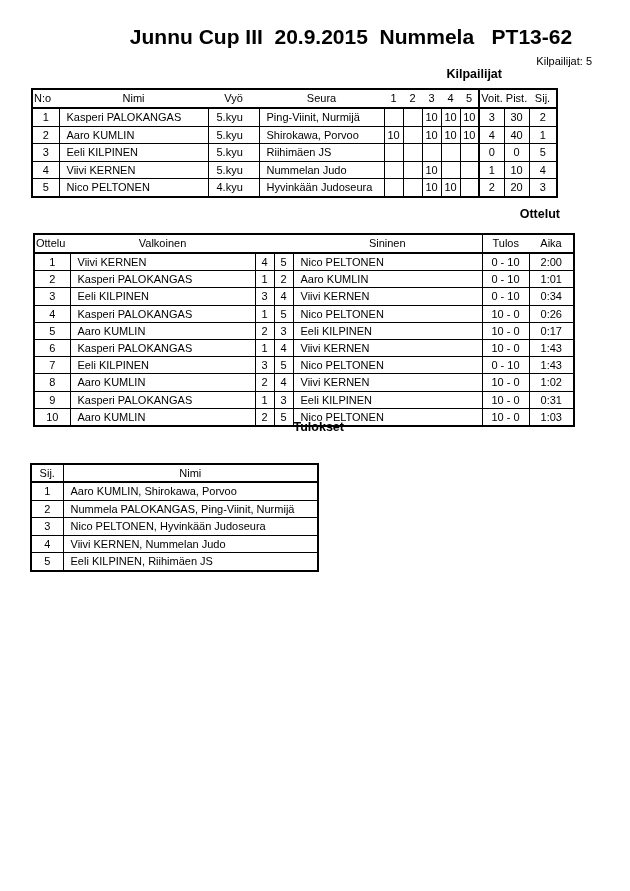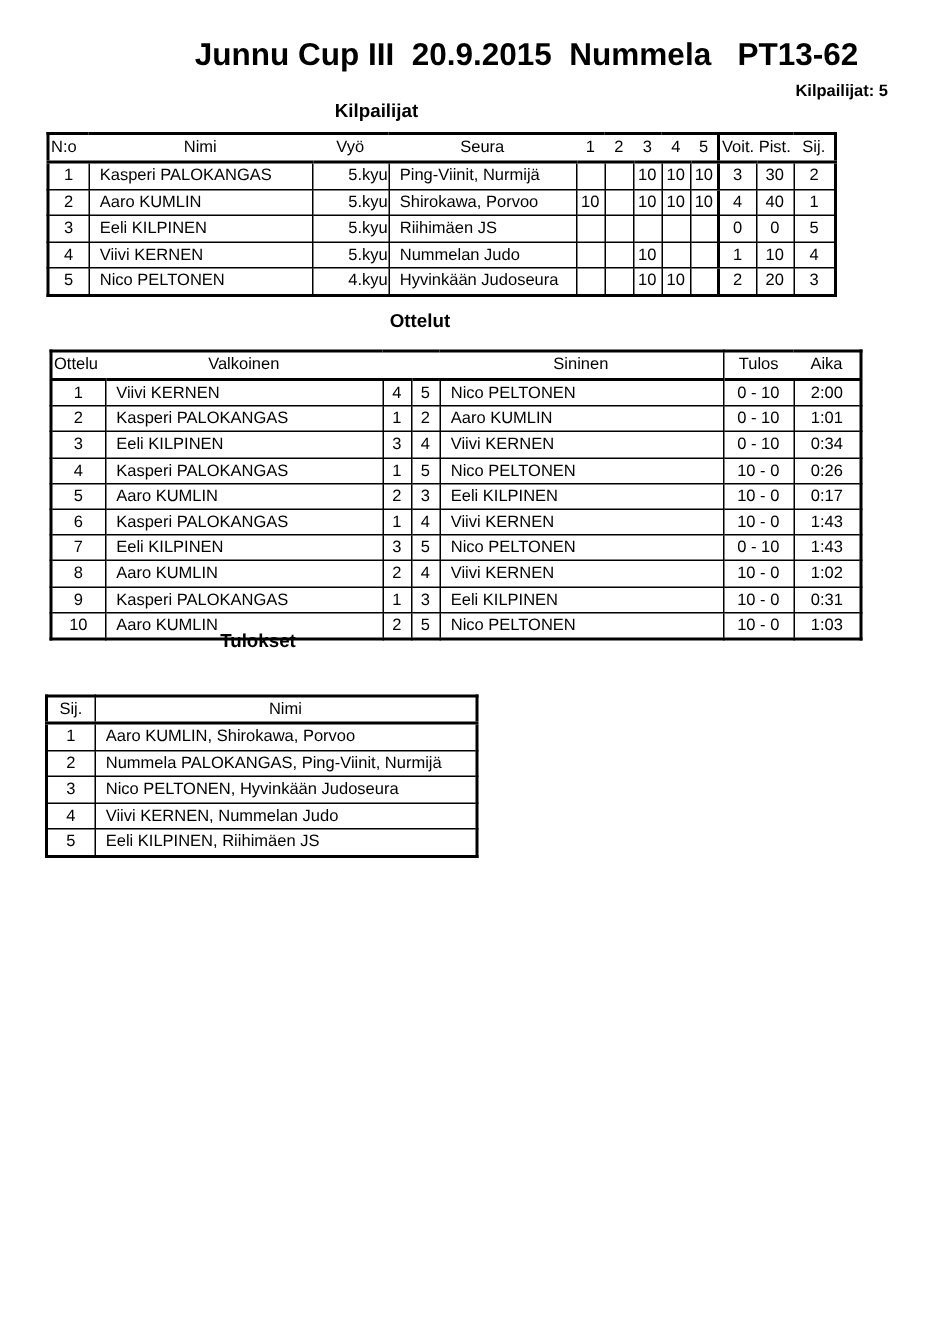--- a/index.html
+++ b/index.html
@@ -8,38 +8,38 @@
     font-family:"Liberation Sans", sans-serif; color:#000;
     -webkit-font-smoothing:antialiased;
   }
   .abs { position:absolute; }
 
   .doc-title {
     top:25px; left:0; width:630px; text-align:center;
     font-size:21px; font-weight:bold; white-space:pre; letter-spacing:0px;padding-left:36px;
   }
   .count-label {
-    top:55px; right:38px; font-size:11px; font-weight:bold;
+    top:55px; right:38px; font-size:11px; font-weight:normal;
   }
   .section-heading {
-    font-size:12.5px; font-weight:bold; text-align:center; white-space:nowrap;
+    font-size:12.5px; font-weight:bold; text-align:right; white-space:nowrap;
   }
   .h-competitors { top:67px; left:0;  width:502px; }
   .h-matches     { top:207px; left:0; width:560px; }
   .h-results     { top:420px; left:0; width:344px; }
 
   table {
     position:absolute; border-collapse:collapse; table-layout:fixed;
     font-size:11px; background:#fff;
   }
   th, td { padding:0; line-height:1.1; vertical-align:middle; overflow:hidden; }
   th { font-weight:normal; text-align:center; }
   td { text-align:center; }
   td.txt { text-align:left; padding-left:7px; white-space:nowrap; }
-  td.belt { text-align:right; padding-left:8px; white-space:nowrap; }
+  td.belt { text-align:left; padding-left:8px; white-space:nowrap; }
 
   
   .t-competitors { left:31px; top:88px; width:525px; border:2px solid #000; }
   .t-competitors thead th { height:17px; border:0; border-bottom:2px solid #000; }
   .t-competitors thead th.hdr-no { text-align:left; padding-left:1px; overflow:visible; white-space:nowrap; }
   .t-competitors tbody td { height:16.5px; border:1px solid #000; }
   .t-competitors .sep { border-left:2px solid #000 !important; }
 
   
   .t-matches { left:33px; top:233px; width:540px; border:2px solid #000; }

